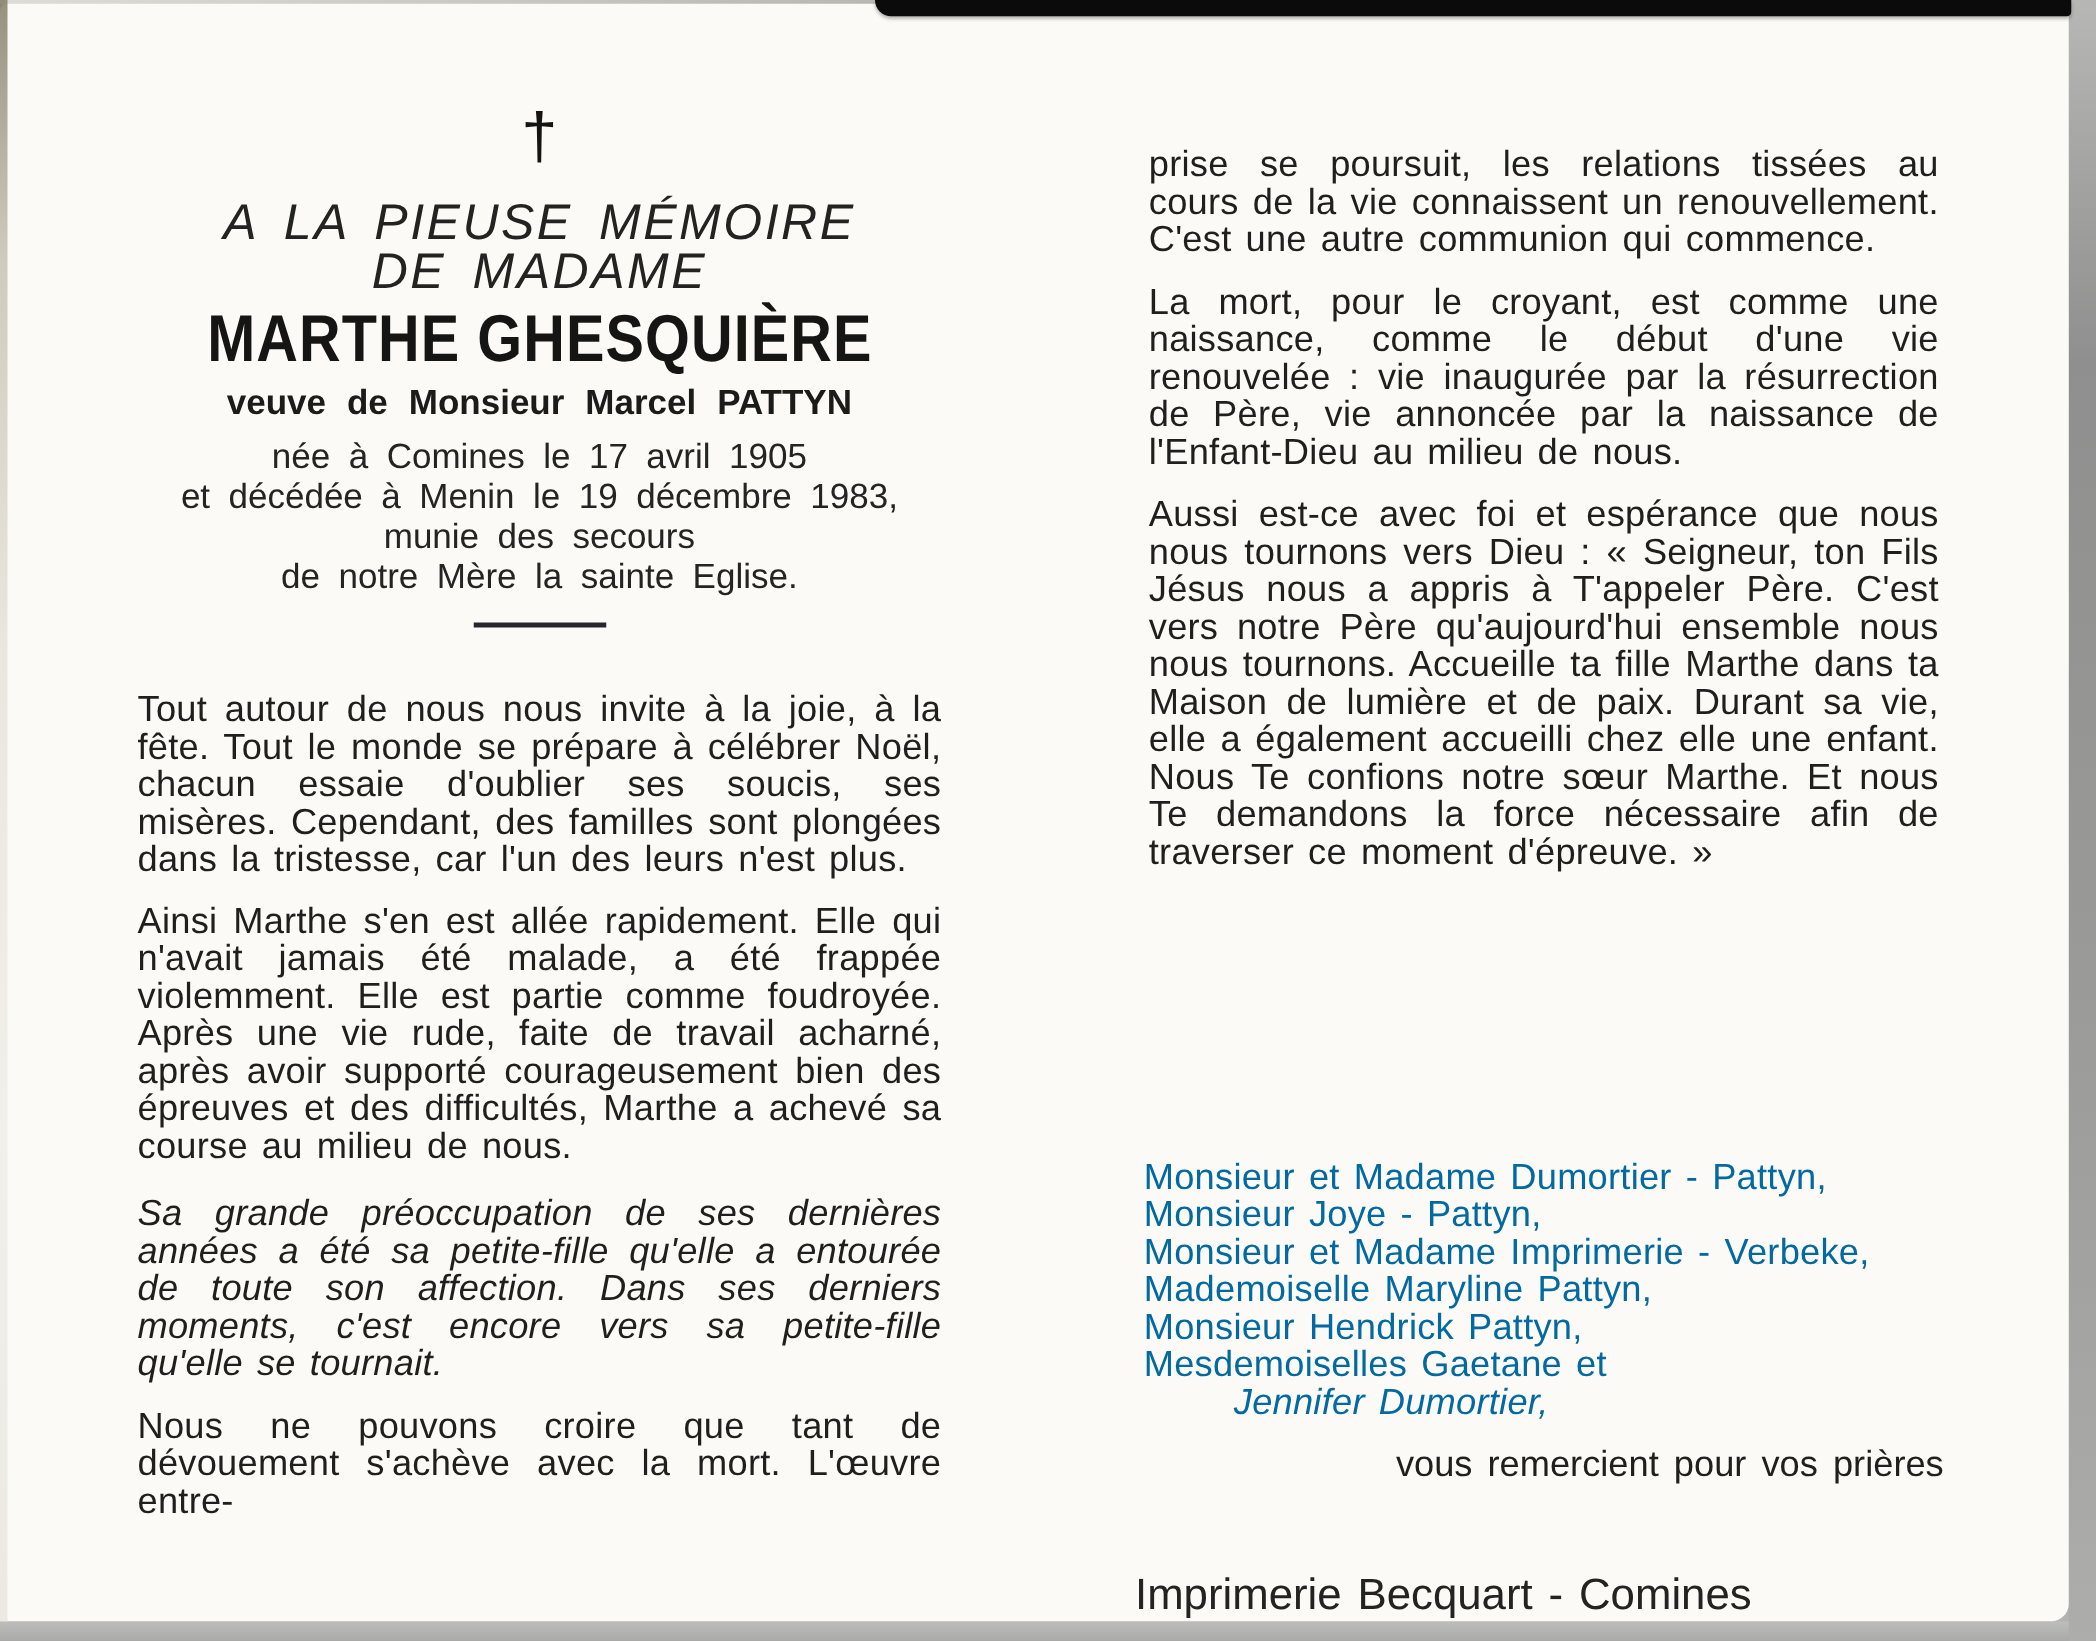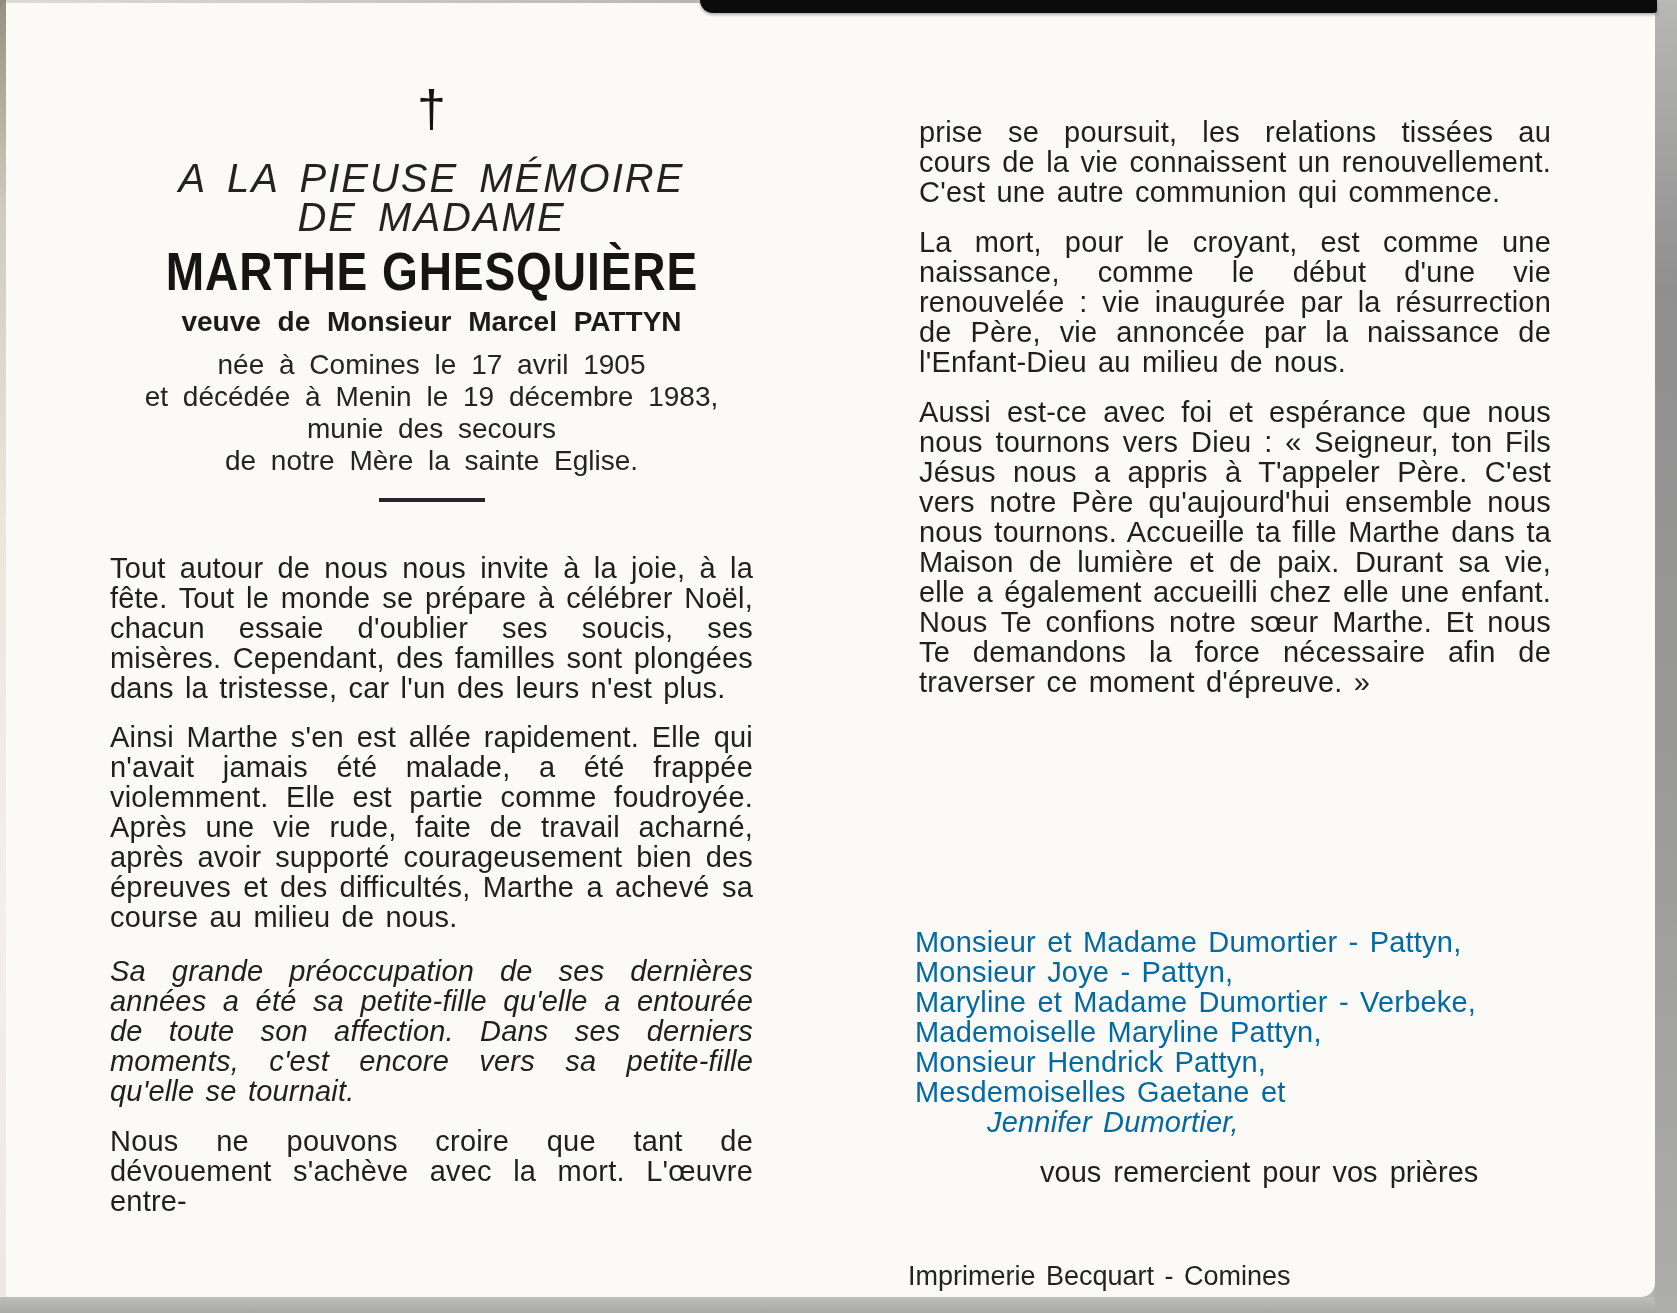--- a/index.html
+++ b/index.html
@@ -92,25 +92,25 @@
   .rp2{margin-top:20px;}
   .rp3{margin-top:20px;}
   .names-block{
     position:absolute;left:0;top:927px;width:640px;
     font-size:29px;line-height:30px;letter-spacing:.2px;word-spacing:3px;color:#0369a1;
   }
   .name-line{white-space:nowrap;}
   .name-indent{padding-left:72px;font-style:italic;}
   .thanks{
     position:absolute;left:125px;top:1157px;width:515px;
-    text-align:left;font-size:29px;line-height:30px;word-spacing:4px;color:#1f1f1d;
+    text-align:right;font-size:29px;line-height:30px;word-spacing:4px;color:#1f1f1d;
   }
   .imprint{
     position:absolute;left:-7px;top:1262px;
-    font-size:27px;line-height:28px;word-spacing:3px;color:#232321;white-space:nowrap;
+    font-size:35px;line-height:28px;word-spacing:3px;color:#232321;white-space:nowrap;
   }
 </style>
 </head>
 <body>
 
 <div class="scene">
 
   <div class="edge-bottom"></div>
   <div class="edge-right"></div>
 
@@ -146,21 +146,21 @@
     </div>
 
     <div class="col-right">
       <p class="para rp1">prise se poursuit, les relations tissées au cours de la vie connaissent un renouvellement. C'est une autre communion qui commence.</p>
       <p class="para rp2">La mort, pour le croyant, est comme une naissance, comme le début d'une vie renouvelée : vie inaugurée par la résurrection de Père, vie annoncée par la naissance de l'Enfant-Dieu au milieu de nous.</p>
       <p class="para rp3">Aussi est-ce avec foi et espérance que nous nous tournons vers Dieu : « Seigneur, ton Fils Jésus nous a appris à T'appeler Père. C'est vers notre Père qu'aujourd'hui ensemble nous nous tournons. Accueille ta fille Marthe dans ta Maison de lumière et de paix. Durant sa vie, elle a également accueilli chez elle une enfant. Nous Te confions notre sœur Marthe. Et nous Te demandons la force nécessaire afin de traverser ce moment d'épreuve. »</p>
 
       <div class="names-block">
         <div class="name-line">Monsieur et Madame Dumortier - Pattyn,</div>
         <div class="name-line">Monsieur Joye - Pattyn,</div>
-        <div class="name-line">Maryline et Madame Dumortier - Verbeke,</div>
+        <div class="name-line">Monsieur et Madame Imprimerie - Verbeke,</div>
         <div class="name-line">Mademoiselle Maryline Pattyn,</div>
         <div class="name-line">Monsieur Hendrick Pattyn,</div>
         <div class="name-line">Mesdemoiselles Gaetane et</div>
         <div class="name-line name-indent">Jennifer Dumortier,</div>
       </div>
 
       <div class="thanks">
         <div>vous remercient pour vos prières</div>
       </div>
 

